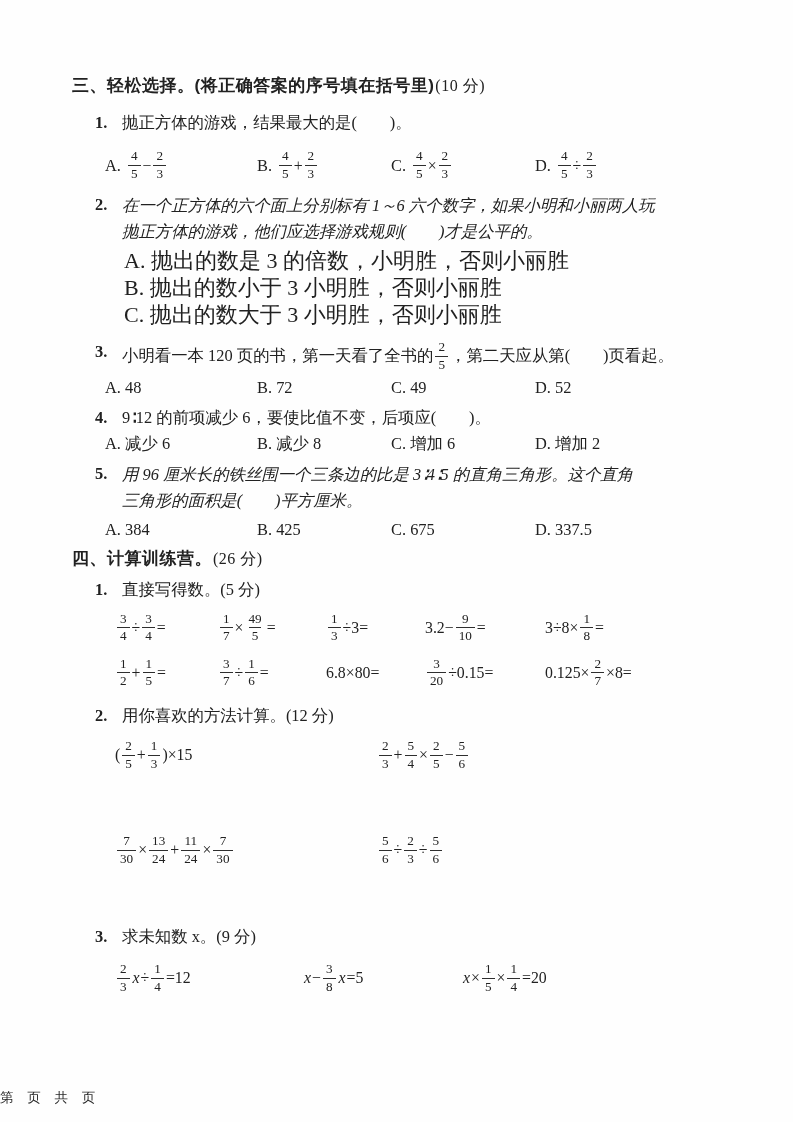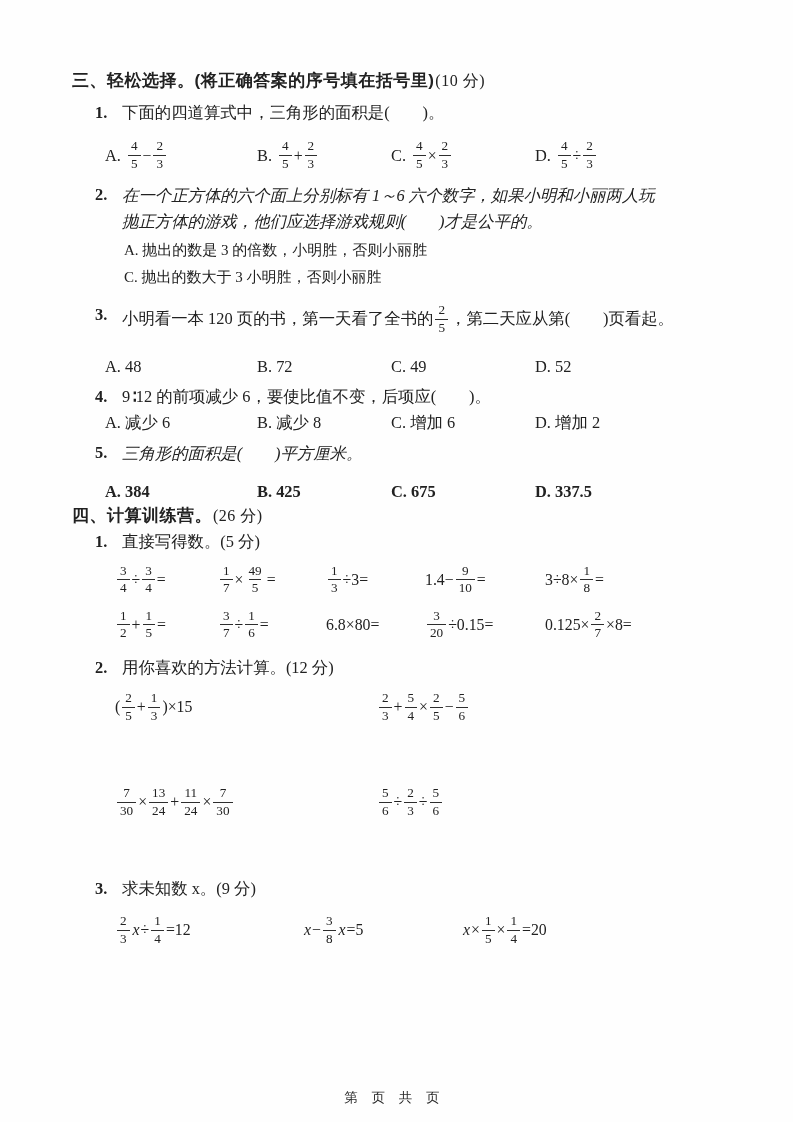--- a/index.html
+++ b/index.html
@@ -1,45 +1,45 @@
 <!DOCTYPE html>
 <html><head>
 <meta charset="utf-8">
 <style>
   html,body{margin:0;padding:0;background:#ffffff;}
   .page{position:relative;width:793px;height:1122px;background:#fefefe;color:#212121;
         font-family:"Liberation Serif","DejaVu Serif",serif;overflow:hidden;}
   .content{padding:72px 50px 0 72px;box-sizing:border-box;}
 
   .sec-title{font-family:"Liberation Sans","DejaVu Sans",sans-serif;font-weight:700;
-             font-size:17px;line-height:18px;letter-spacing:0.5px;}
+             font-size:17px;line-height:28px;letter-spacing:0.5px;}
   .t-score{font-family:"Liberation Serif","DejaVu Serif",serif;font-weight:400;
            font-size:16px;margin-left:1px;}
 
   .q{display:flex;margin-left:23px;font-size:16.4px;line-height:24px;}
   .qnum{font-weight:700;flex:0 0 27px;}
   .qtext{flex:1;}
   .qline{display:block;line-height:26px;font-style:italic;}
 
   #q1{margin-top:11px;}
   #q2{margin-top:2px;}
   #q3{margin-top:3px;min-height:38px;align-items:center;}
   #q4{margin-top:7px;}
   #q5{margin-top:7px;}
 
   .opt-grid{display:grid;grid-template-columns:152px 134px 144px auto;margin-left:33px;
             font-size:16.4px;line-height:23px;}
   #q1-opts{margin-top:4px;height:52px;align-items:center;}
-  #q3-opts{margin-top:19px;}
+  #q3-opts{margin-top:3px;}
   #q4-opts{margin-top:2px;}
-  #q5-opts{margin-top:13px;font-weight:bold;}
+  #q5-opts{margin-top:4px;}
   .opt{display:flex;align-items:center;}
   .olabel{margin-right:5px;}
   .optlines{margin-left:52px;margin-top:2px;}
-  .optline{line-height:27px;font-size:15px;}
+  .optline{line-height:27px;font-size:22px;}
 
   #sec4-title{margin-top:4px;}
   .plabel{margin-top:5px;}
   #p2label{margin-top:9px;}
   #p3label{margin-top:53px;}
 
   .calc-grid{display:grid;grid-template-columns:103px 108px 99px 120px auto;margin-left:43px;
              height:45px;align-items:center;}
   #p1rows{margin-top:3px;}
   .two-col{display:grid;grid-template-columns:262px auto;margin-left:43px;height:44px;align-items:center;}
@@ -50,36 +50,36 @@
 
   .expr{display:inline-flex;align-items:center;white-space:nowrap;font-size:15.8px;}
   .stem-expr{font-size:16.4px;flex-wrap:wrap;white-space:normal;margin-top:8px;}
   .frac{display:inline-flex;flex-direction:column;align-items:center;margin:0 2px;
         font-size:13.2px;line-height:1.25;}
   .fnum,.fden{padding:0 3px;text-align:center;}
   .fden{border-top:1px solid #2e2e2e;}
   .op{white-space:pre;}
   .var{font-style:italic;padding:0 1px;}
 
-  .footer{position:absolute;left:0;right:4px;bottom:15px;text-align:center;font-size:13.5px;
+  .footer{position:absolute;left:0;right:4px;bottom:15px;text-align:left;font-size:13.5px;
           letter-spacing:5px;color:#2a2a2a;font-family:"Liberation Sans","DejaVu Sans",sans-serif;}
 </style>
 </head>
 <body>
 
 <div class="page">
   <div class="content">
 
     <div class="sec-title">
       <span>三、轻松选择。(将正确答案的序号填在括号里)</span><span class="t-score">(10 分)</span>
     </div>
 
     <div class="q" id="q1">
       <span class="qnum">1.</span>
-      <span class="qtext">下面的四道算式中，三角形的面积是(　　)。</span>
+      <span class="qtext">抛正方体的游戏，结果最大的是(　　)。</span>
     </div>
     <div class="opt-grid" id="q1-opts">
       <div class="opt">
         <span class="olabel">A.</span>
         <span class="expr">
             <span class="frac">
               <span class="fnum">4</span>
               <span class="fden">5</span>
             </span>
             <span class="op">−</span>
@@ -135,20 +135,21 @@
 
     <div class="q" id="q2">
       <span class="qnum">2.</span>
       <span class="qtext">
         <span class="qline">在一个正方体的六个面上分别标有 1～6 六个数字，如果小明和小丽两人玩</span>
         <span class="qline">抛正方体的游戏，他们应选择游戏规则(　　)才是公平的。</span>
       </span>
     </div>
     <div class="optlines">
       <div class="optline">A. 抛出的数是 3 的倍数，小明胜，否则小丽胜</div>
+      <div class="optline">B. 抛出的数小于 3 小明胜，否则小丽胜</div>
       <div class="optline">C. 抛出的数大于 3 小明胜，否则小丽胜</div>
     </div>
 
     <div class="q" id="q3">
       <span class="qnum">3.</span>
       <span class="qtext expr stem-expr">
           <span class="op">小明看一本 120 页的书，第一天看了全书的</span>
           <span class="frac">
             <span class="fnum">2</span>
             <span class="fden">5</span>
@@ -170,20 +171,21 @@
     <div class="opt-grid" id="q4-opts">
       <div class="opt">A. 减少 6</div>
       <div class="opt">B. 减少 8</div>
       <div class="opt">C. 增加 6</div>
       <div class="opt">D. 增加 2</div>
     </div>
 
     <div class="q" id="q5">
       <span class="qnum">5.</span>
       <span class="qtext">
+        <span class="qline">用 96 厘米长的铁丝围一个三条边的比是 3∶4∶5 的直角三角形。这个直角</span>
         <span class="qline">三角形的面积是(　　)平方厘米。</span>
       </span>
     </div>
     <div class="opt-grid" id="q5-opts">
       <div class="opt">A. 384</div>
       <div class="opt">B. 425</div>
       <div class="opt">C. 675</div>
       <div class="opt">D. 337.5</div>
     </div>
 
@@ -222,21 +224,21 @@
             <span class="op">=</span>
           </span>
         <span class="expr">
             <span class="frac">
               <span class="fnum">1</span>
               <span class="fden">3</span>
             </span>
             <span class="op">÷3=</span>
           </span>
         <span class="expr">
-            <span class="op">1.4−</span>
+            <span class="op">3.2−</span>
             <span class="frac">
               <span class="fnum">9</span>
               <span class="fden">10</span>
             </span>
             <span class="op">=</span>
           </span>
         <span class="expr">
             <span class="op">3÷8×</span>
             <span class="frac">
               <span class="fnum">1</span>

